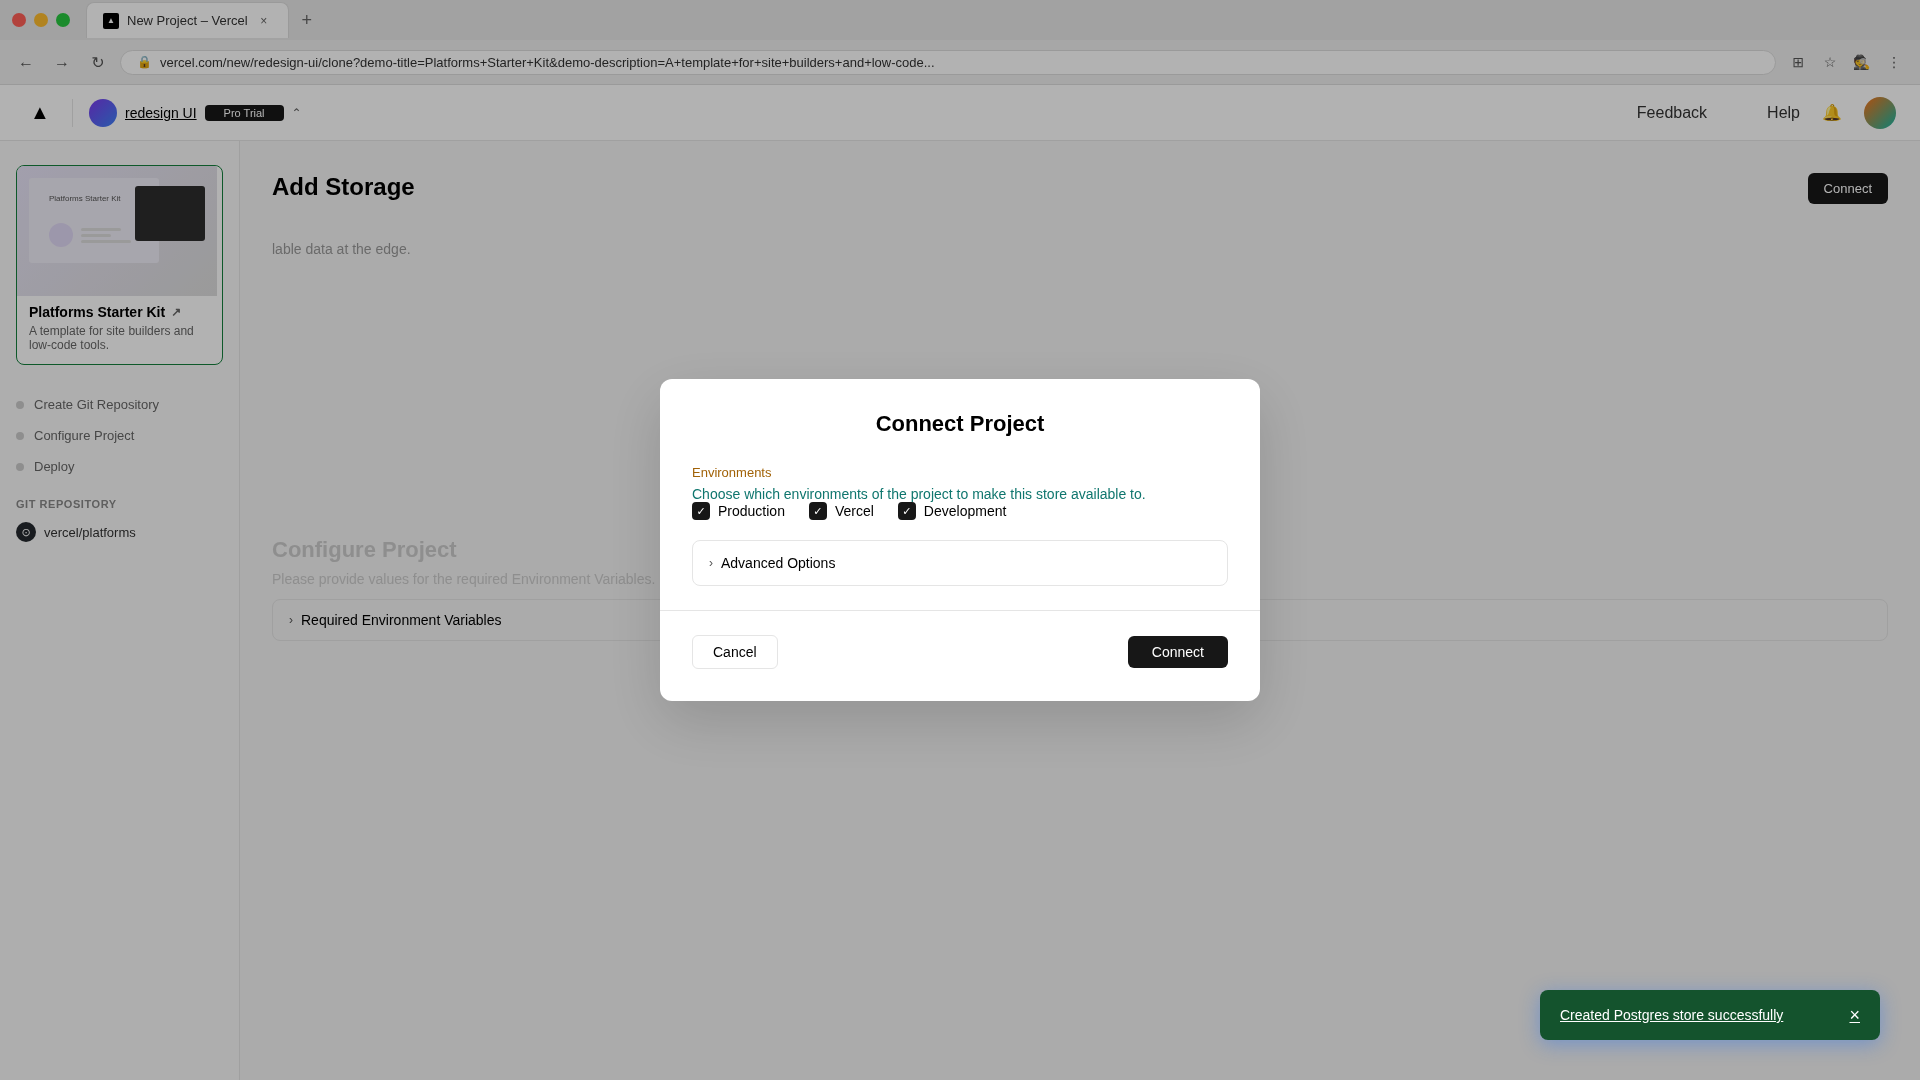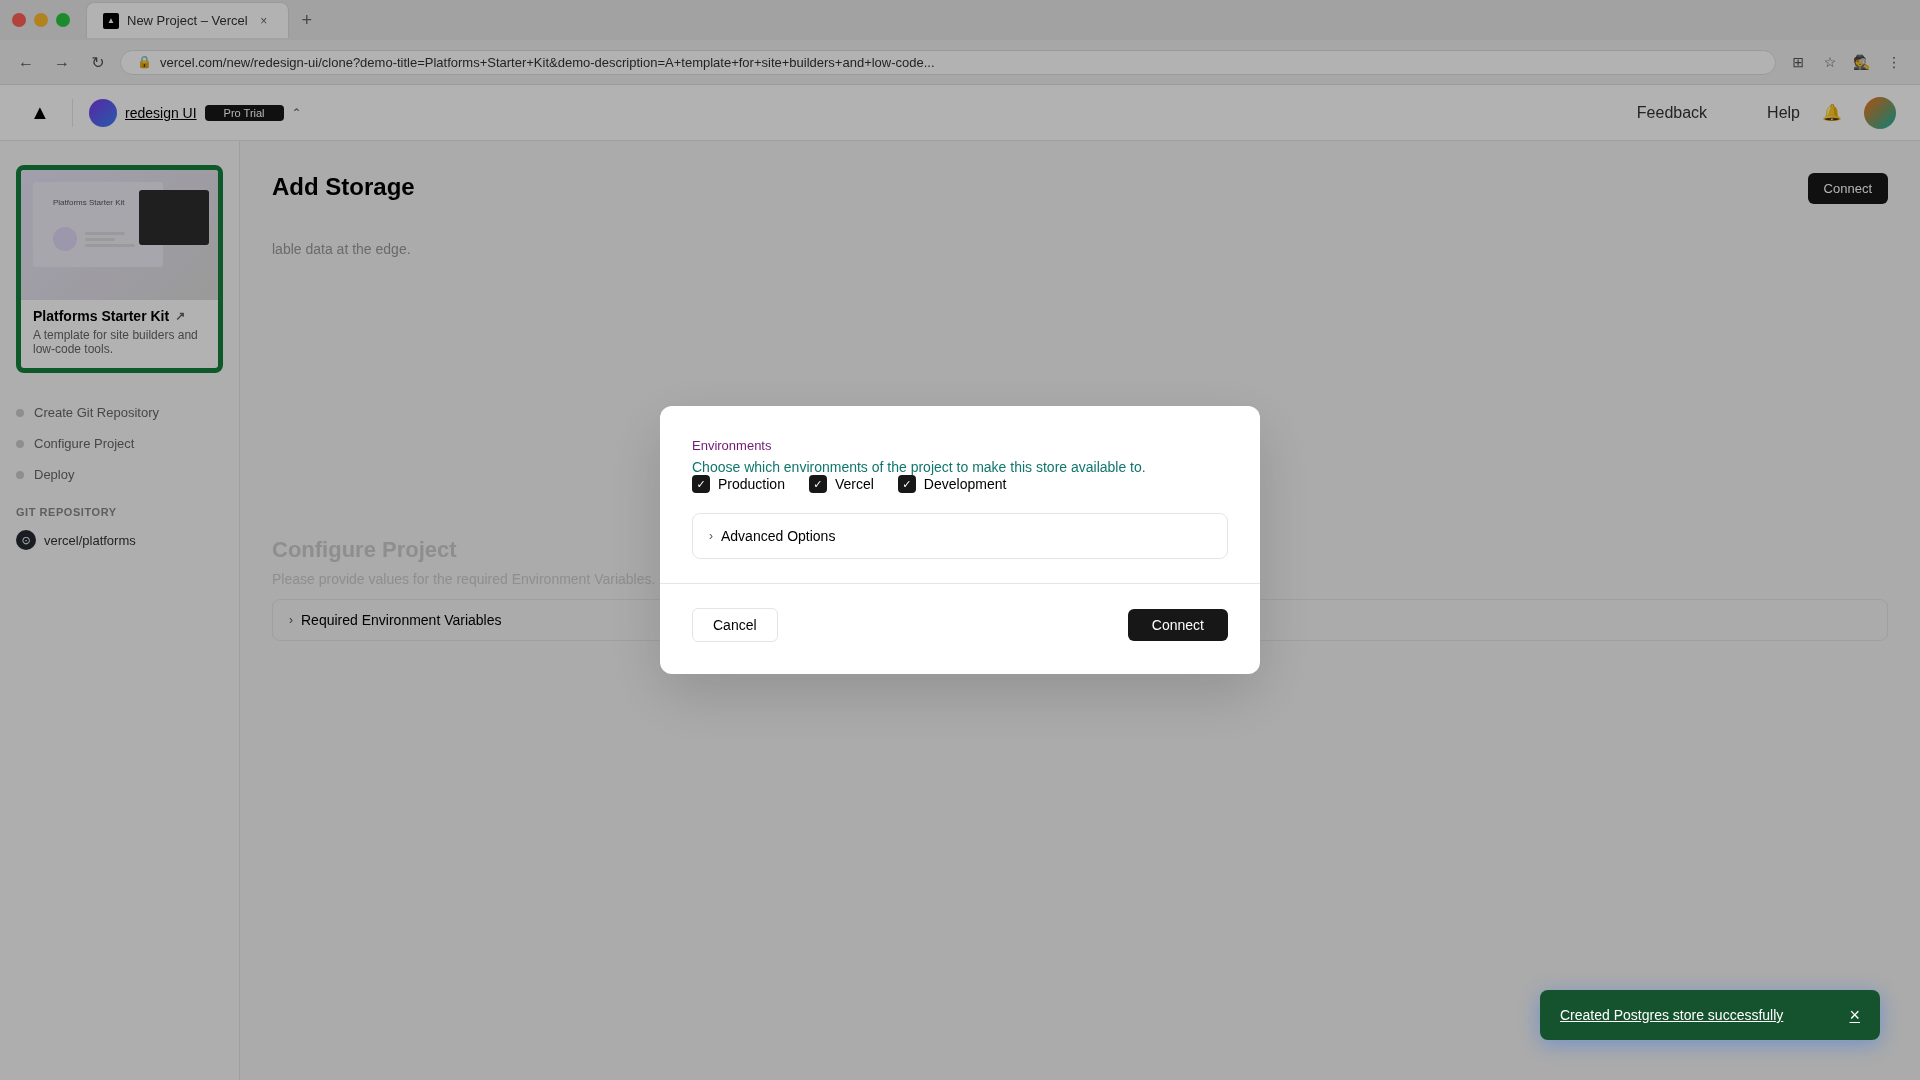--- a/index.html
+++ b/index.html
@@ -42,21 +42,21 @@
     .header-nav a { font-size: 16px; color: #333; text-decoration: none; cursor: pointer; padding-left: 36px; }
     .bell-icon { width: 32px; height: 32px; display: flex; align-items: center; justify-content: center; cursor: pointer; color: #555; font-size: 16px; }
     .user-avatar { width: 32px; height: 32px; border-radius: 50%; background: linear-gradient(135deg, #f97316, #14b8a6); cursor: pointer; }
 
     
     .page-content { display: flex; height: calc(1080px - 84px - 56px); }
 
     
     .sidebar { width: 240px; padding: 24px 16px; background: #fafafa; border-right: 1px solid #e5e5e5; flex-shrink: 0; }
     .sidebar-template { margin-bottom: 24px; }
-    .template-card { background: white; border: 5px solid #15803d; border-radius: 8px; overflow: hidden; margin-bottom: 12px; }
+    .template-card { background: white; border: 1px solid #15803d; border-radius: 8px; overflow: hidden; margin-bottom: 12px; }
     .template-image { width: 200px; height: 130px; background: linear-gradient(135deg, #e8e4f8 0%, #ddd 100%); position: relative; display: flex; align-items: center; justify-content: center; }
     .template-title { font-size: 14px; font-weight: 600; padding: 8px 12px 4px; display: flex; align-items: center; gap: 6px; }
     .external-link-icon { color: #666; font-size: 12px; }
     .template-desc { font-size: 12px; color: #666; padding: 0 12px 12px; }
     .sidebar-steps { margin-top: 16px; }
     .sidebar-step { display: flex; align-items: center; gap: 10px; padding: 8px 0; color: #666; font-size: 13px; }
     .step-dot { width: 8px; height: 8px; border-radius: 50%; background: #ccc; flex-shrink: 0; }
     .sidebar-section-title { font-size: 11px; font-weight: 600; color: #888; letter-spacing: 0.05em; margin-top: 16px; margin-bottom: 8px; text-transform: uppercase; }
     .git-repo-item { display: flex; align-items: center; gap: 8px; font-size: 13px; color: #333; padding: 4px 0; }
     .github-icon { width: 20px; height: 20px; background: #24292e; border-radius: 50%; display: flex; align-items: center; justify-content: center; color: white; font-size: 11px; }
@@ -71,21 +71,21 @@
     .configure-title { font-size: 22px; font-weight: 600; color: #ccc; margin-top: 24px; }
     .configure-desc { font-size: 14px; color: #ccc; margin-top: 8px; }
     .env-vars-item { display: flex; align-items: center; gap: 8px; border: 1px solid #e5e5e5; border-radius: 8px; padding: 12px 16px; margin-top: 12px; cursor: pointer; }
     .env-vars-chevron { font-size: 12px; color: #555; }
     .env-vars-label { font-size: 14px; }
 
     
     .modal-overlay { position: fixed; top: 0; left: 0; right: 0; bottom: 0; background: rgba(0,0,0,0.3); z-index: 100; display: flex; align-items: center; justify-content: center; }
     .modal { background: white; border-radius: 12px; padding: 32px; width: 600px; box-shadow: 0 20px 60px rgba(0,0,0,0.15); position: relative; }
     .modal-title { font-size: 22px; font-weight: 600; text-align: center; margin-bottom: 28px; }
-    .modal-section-label { font-size: 13px; color: #701a75; margin-bottom: 6px; }
+    .modal-section-label { font-size: 13px; color: #a16207; margin-bottom: 6px; }
     .modal-description { font-size: 14px; color: #0f766e; margin-bottom: 0; }
     .checkboxes-row { display: flex; align-items: center; gap: 24px; margin-bottom: 20px; }
     .checkbox-item { display: flex; align-items: center; gap: 8px; font-size: 14px; cursor: pointer; }
     .checkbox { width: 18px; height: 18px; border-radius: 4px; background: #171717; border: 2px solid #171717; display: flex; align-items: center; justify-content: center; color: white; font-size: 11px; }
     .advanced-options { border: 1px solid #e5e5e5; border-radius: 8px; padding: 14px 16px; display: flex; align-items: center; gap: 8px; cursor: pointer; margin-bottom: 24px; }
     .advanced-chevron { color: #555; font-size: 12px; }
     .advanced-label { font-size: 14px; }
     .modal-divider { border: none; border-top: 1px solid #e5e5e5; margin: 0 -32px 24px; }
     .modal-footer { display: flex; align-items: center; justify-content: space-between; }
     .cancel-btn { background: white; border: 1px solid #e5e5e5; padding: 8px 20px; border-radius: 6px; font-size: 14px; cursor: pointer; }
@@ -212,20 +212,21 @@
       <div class="env-vars-item">
         <span class="env-vars-chevron">›</span>
         <span class="env-vars-label">Required Environment Variables</span>
       </div>
     </div>
   </div>
 </div>
 
 <div class="modal-overlay">
   <div class="modal">
+    <h2 class="modal-title">Connect Project</h2>
     <p class="modal-section-label">Environments</p>
     <p class="modal-description">Choose which environments of the project to make this store available to.</p>
     <div class="checkboxes-row">
       <label class="checkbox-item">
         <div class="checkbox">✓</div>
         <span>Production</span>
       </label>
       <label class="checkbox-item">
         <div class="checkbox">✓</div>
         <span>Vercel</span>

